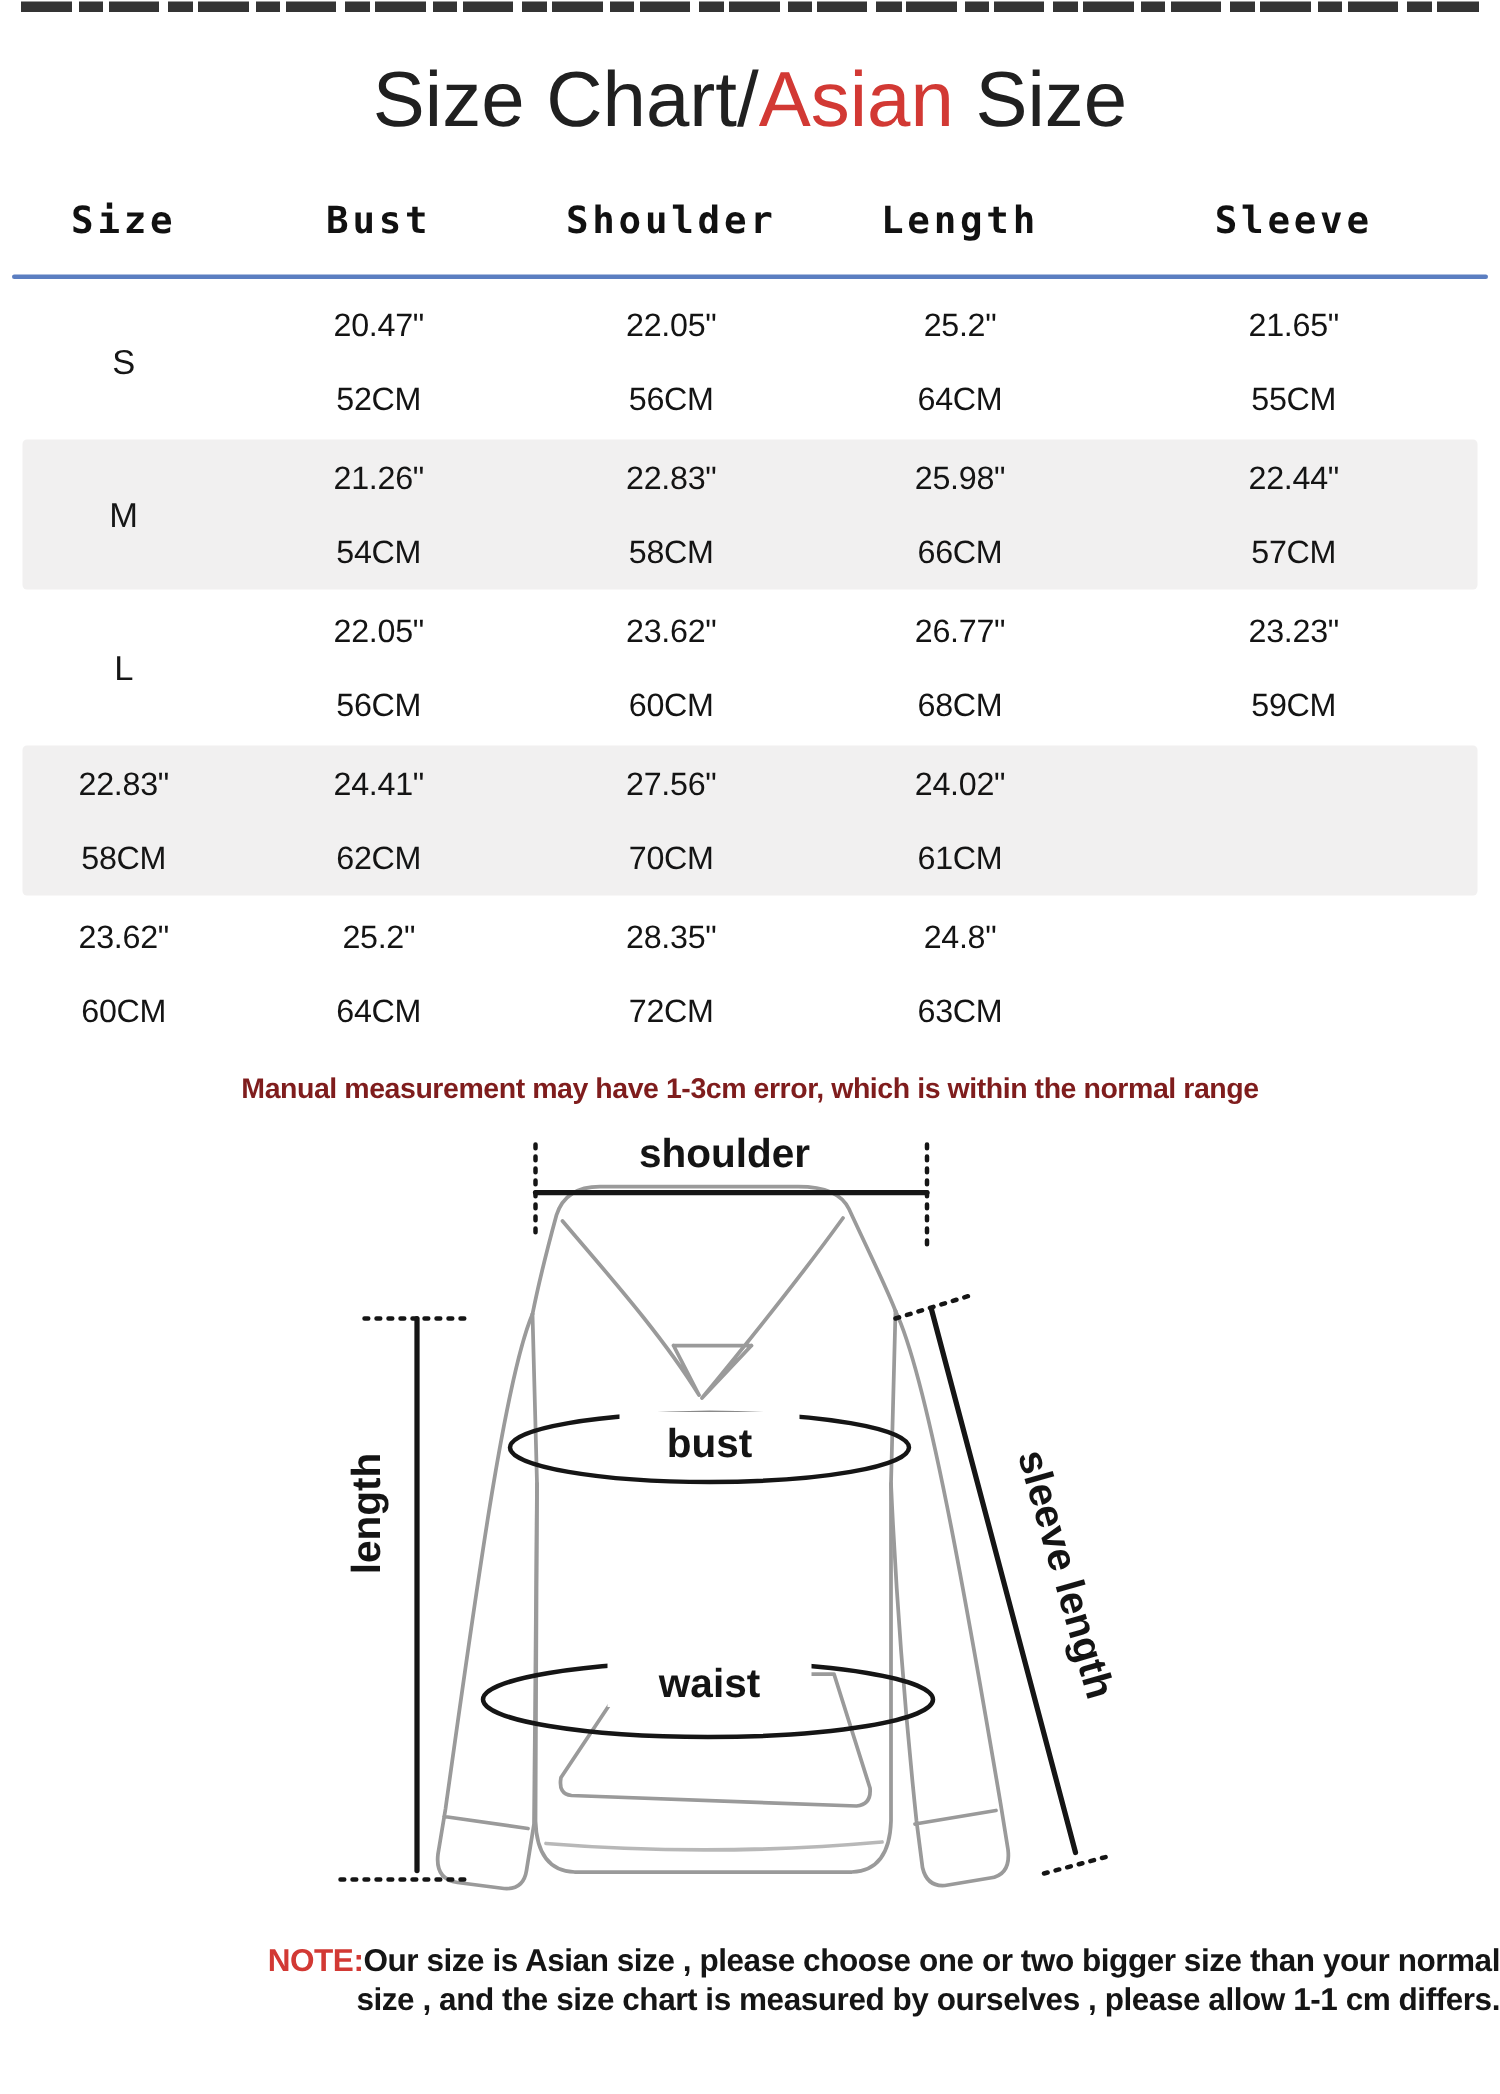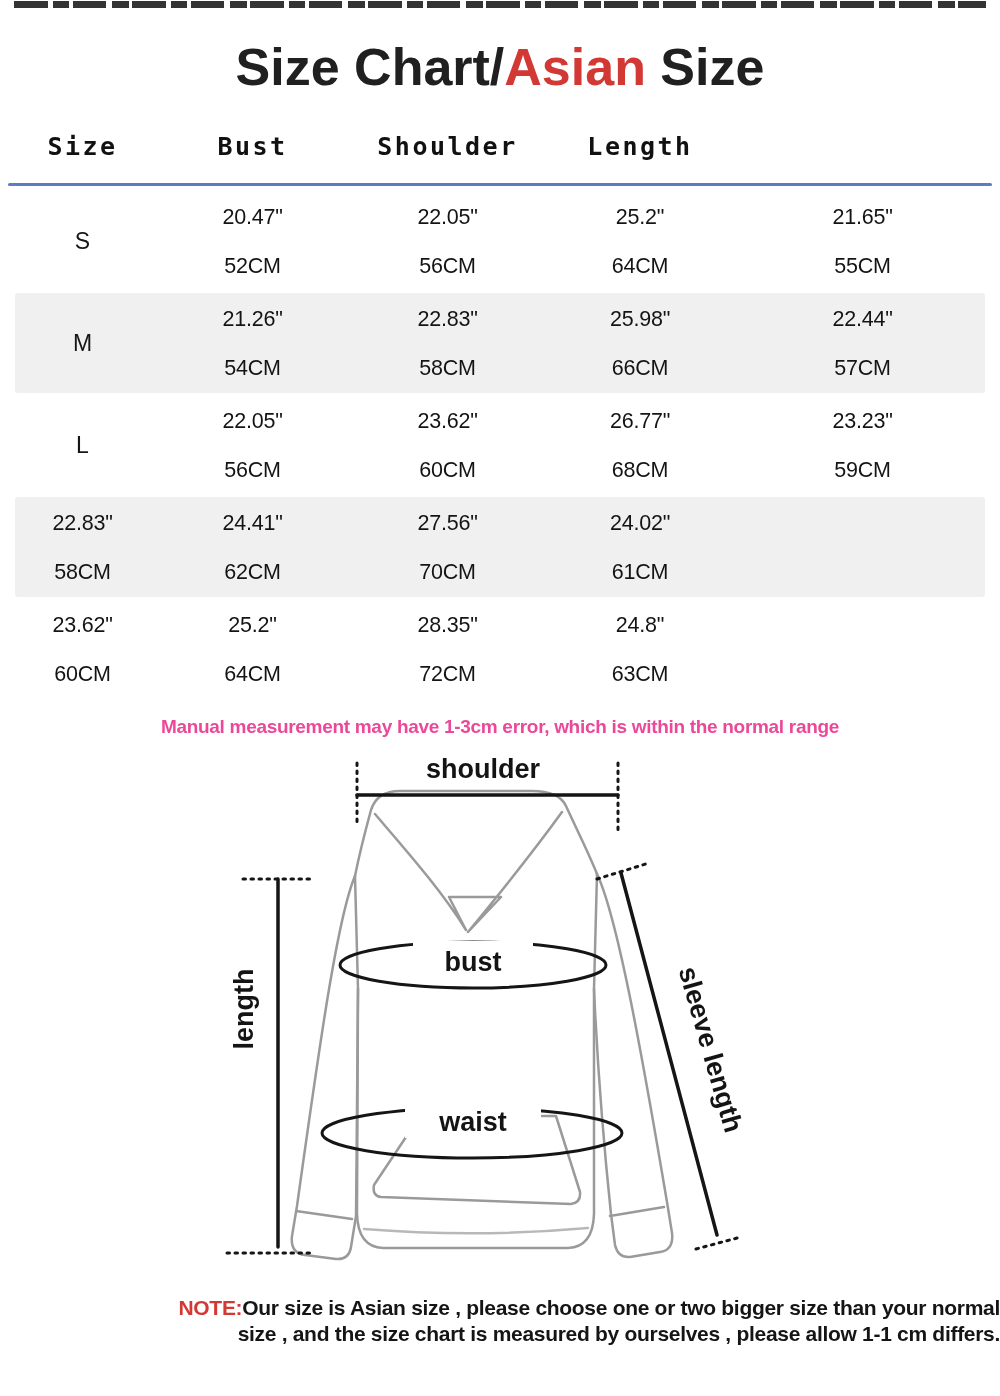--- a/index.html
+++ b/index.html
@@ -18,21 +18,21 @@
   .crop-strip{
     height:7px;margin:1px 14px 0 14px;
     background:repeating-linear-gradient(90deg,
       #343434 0 34px,#fff 34px 39px,
       #343434 39px 55px,#fff 55px 59px,
       #343434 59px 92px,#fff 92px 98px,
       #343434 98px 115px,#fff 115px 118px);
   }
   h1.title{
     margin-top:26px;text-align:center;
-    font-size:52px;line-height:66px;font-weight:700;letter-spacing:0px;color:#202020;
+    font-size:52px;line-height:66px;font-weight:400;letter-spacing:0px;color:#202020;
   }
   h1.title .red{color:var(--accent-red);}
   .grid5{display:grid;grid-template-columns:165px 175px 215px 170px 275px;}
   .thead{margin-top:32px;}
   .thead .hcell{
     text-align:center;
     font-family:"DejaVu Sans Mono", monospace;
     font-weight:700;font-size:25px;letter-spacing:2.5px;color:#111;
   }
   .divider{
@@ -50,21 +50,21 @@
     display:flex;align-items:center;justify-content:center;
     font-size:23px;color:#161616;
   }
   .m-cell{
     display:flex;flex-direction:column;align-items:center;
     justify-content:space-between;padding:15px 0 13px 0;
     font-size:21.5px;color:#141414;letter-spacing:-0.2px;
   }
   .measure-note{
     margin-top:16px;text-align:center;
-    font-size:19px;font-weight:600;letter-spacing:-0.3px;color:#ec4899;
+    font-size:19px;font-weight:600;letter-spacing:-0.3px;color:#7f1d1d;
   }
   .diagram{display:block;margin-top:8px;}
   .footer-note{
     margin-top:14px;text-align:right;
     font-size:21px;line-height:26px;font-weight:700;letter-spacing:-0.3px;color:#151515;
   }
   .footer-note .red{color:var(--accent-red);}
   svg text{
     font-family:"Liberation Sans", sans-serif;
     font-weight:700;fill:#141414;
@@ -77,20 +77,21 @@
 
   <div class="crop-strip"></div>
 
   <h1 class="title"><span>Size Chart/</span><span class="red">Asian</span><span> Size</span></h1>
 
   <div class="grid5 thead">
     <div class="hcell">Size</div>
     <div class="hcell">Bust</div>
     <div class="hcell">Shoulder</div>
     <div class="hcell">Length</div>
+    <div class="hcell">Sleeve</div>
   </div>
 
   <div class="divider"></div>
 
   <div class="rows">
 
     <div class="grid5 row">
       <div class="size-cell">S</div>
       <div class="m-cell">
           <span>20.47"</span>

